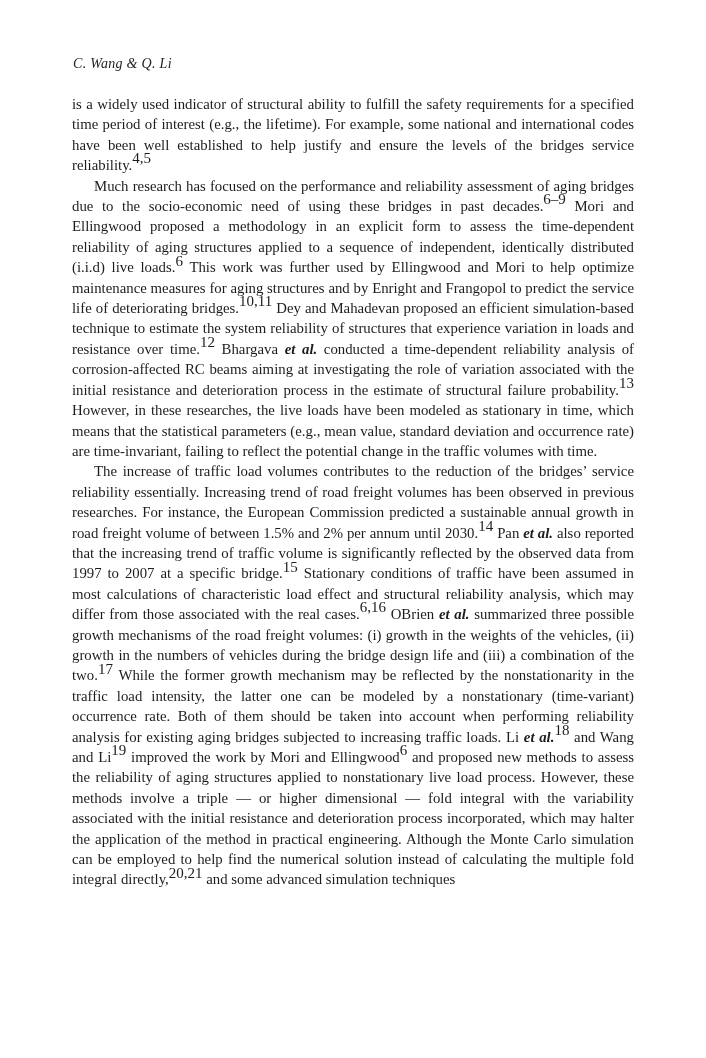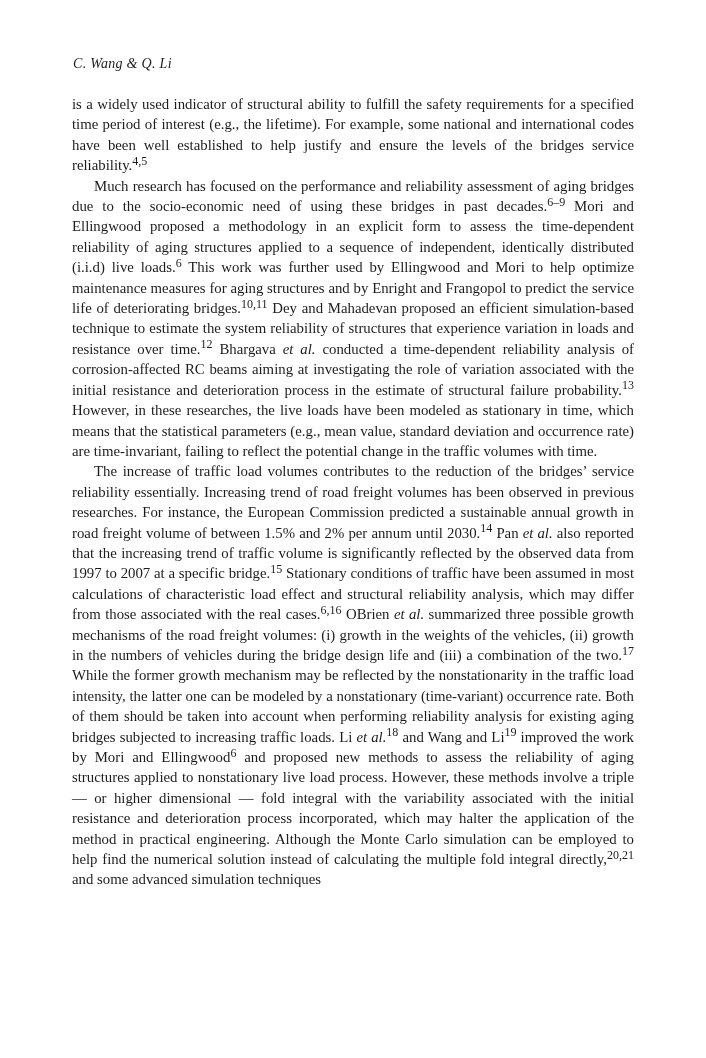--- a/index.html
+++ b/index.html
@@ -38,28 +38,29 @@
     -webkit-hyphens: auto;
   }
   .body-text p {
     margin: 0;
     padding: 0;
   }
   .body-text p.indent {
     text-indent: 22px;
   }
   .body-text sup {
-    font-size: 12px;
+    font-size: 15px;
     line-height: 0;
     position: relative;
     top: -0.45em;
     vertical-align: baseline;
   }
   .body-text em {
     font-style: italic;
+    font-weight: bold;
   }
   .page-footer {
     position: absolute;
     top: 981px;
     left: 0;
     width: 706px;
     text-align: center;
     font-size: 13px;
     color: #1c1c1c;
   }

